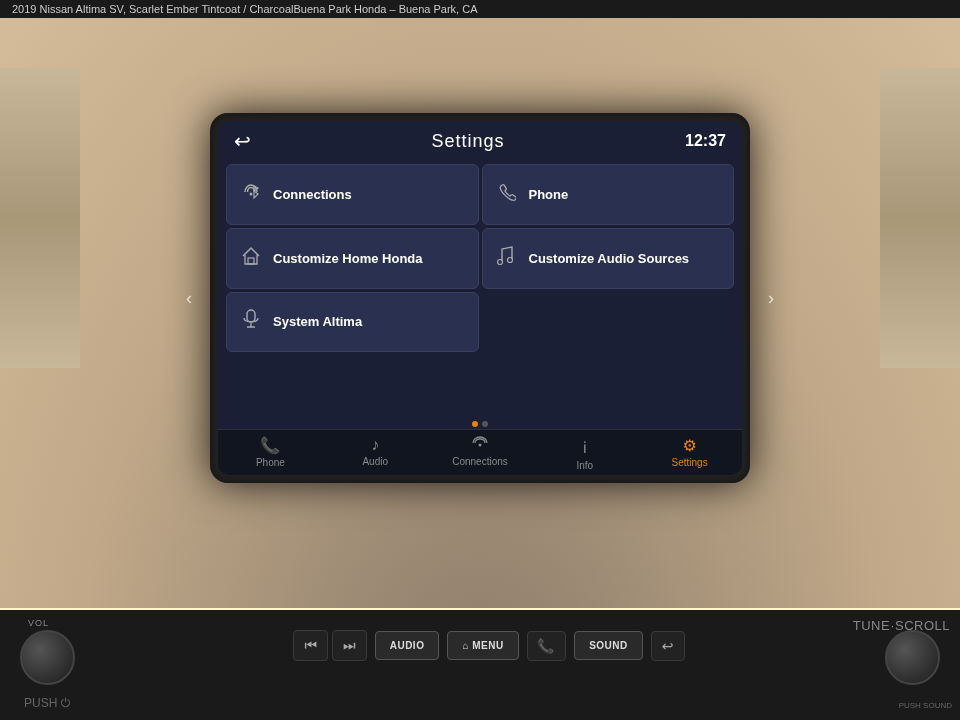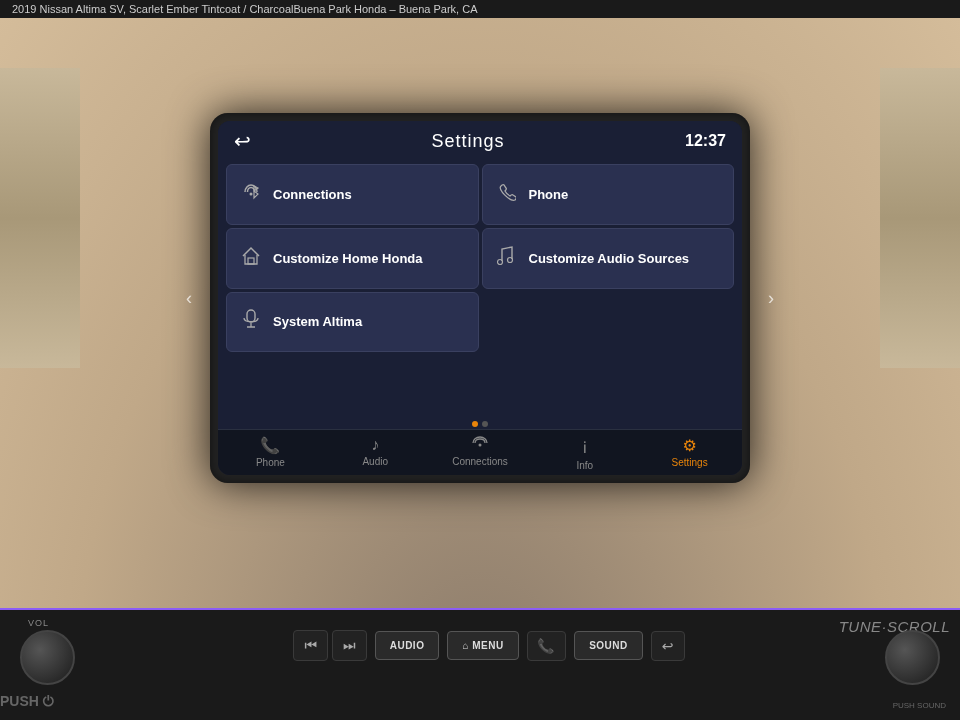--- a/index.html
+++ b/index.html
@@ -382,32 +382,32 @@
         </div>
         <div class="screen-nav-item active">
           <span class="nav-icon">⚙</span>
           <span>Settings</span>
         </div>
       </div>
     </div>
   </div>
 </div>
 
-<div style="position:relative; background:#1a1a1a; height:110px; border-top:2px solid #8b5cf6;padding-left:18px;">
+<div style="position:relative; background:#1a1a1a; height:110px; border-top:2px solid #fef9c3;padding-left:18px;">
 
   <div style="position:absolute; left:28px; top:8px; color:#888; font-size:9px; letter-spacing:1px;">VOL</div>
 
-  <div style="position:absolute; right:10px; top:8px; color:#888; font-size:15px; letter-spacing:0.5px;font-style:italic;">TUNE·SCROLL</div>
+  <div style="position:absolute; right:10px; top:8px; color:#888; font-size:13px; letter-spacing:0.5px;">TUNE·SCROLL</div>
 
   <div class="knob" style="left:20px; top:20px;"></div>
 
   <div class="knob" style="right:20px; top:20px;"></div>
 
-  <div style="position:absolute; left:0; bottom:8px; color:#666; font-size:14px;font-weight:bold;">PUSH ⏻</div>
-  <div style="position:absolute; right:14px; bottom:8px; color:#666; font-size:8px;">PUSH SOUND</div>
+  <div style="position:absolute; left:24px; bottom:8px; color:#666; font-size:12px;">PUSH ⏻</div>
+  <div style="position:absolute; right:8px; bottom:8px; color:#666; font-size:8px;">PUSH SOUND</div>
 
   <div style="display:flex; align-items:center; justify-content:center; gap:8px; padding-top:20px; padding-left:80px; padding-right:80px;">
 
     <div style="display:flex; gap:4px;">
       <button class="small-icon-btn">⏮</button>
       <button class="small-icon-btn">⏭</button>
     </div>
 
     <button class="camera-btn">AUDIO</button>
     <button class="camera-btn">

